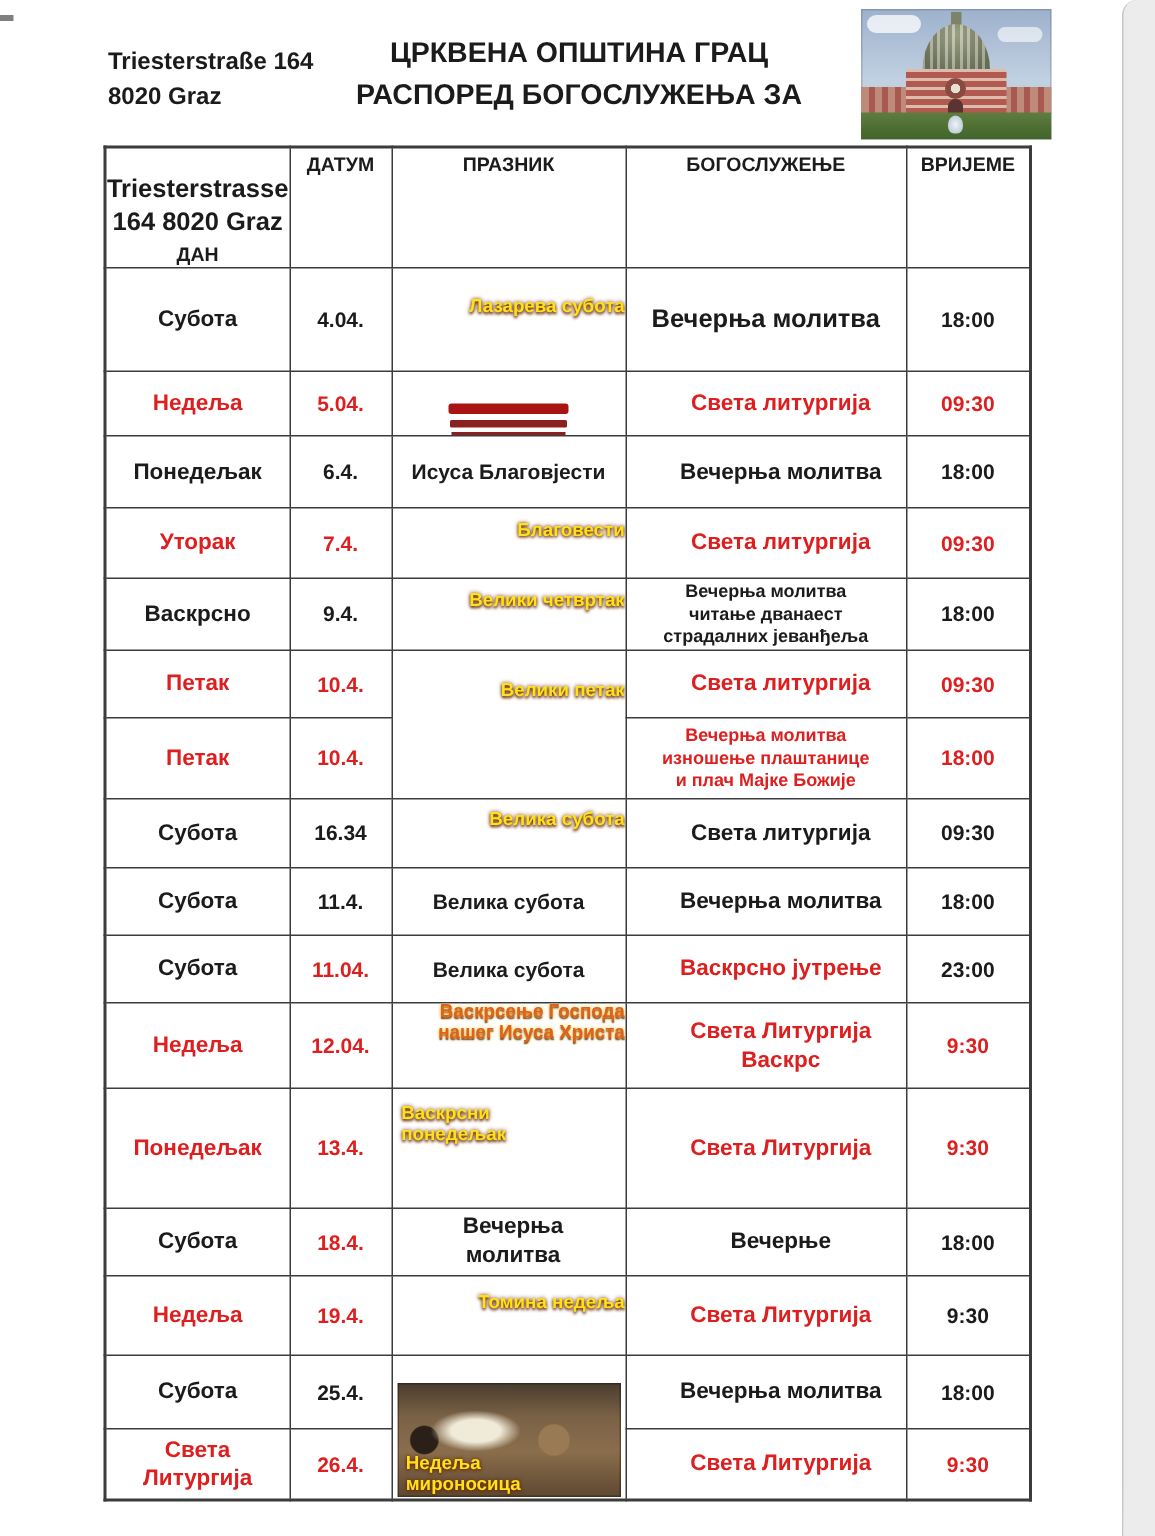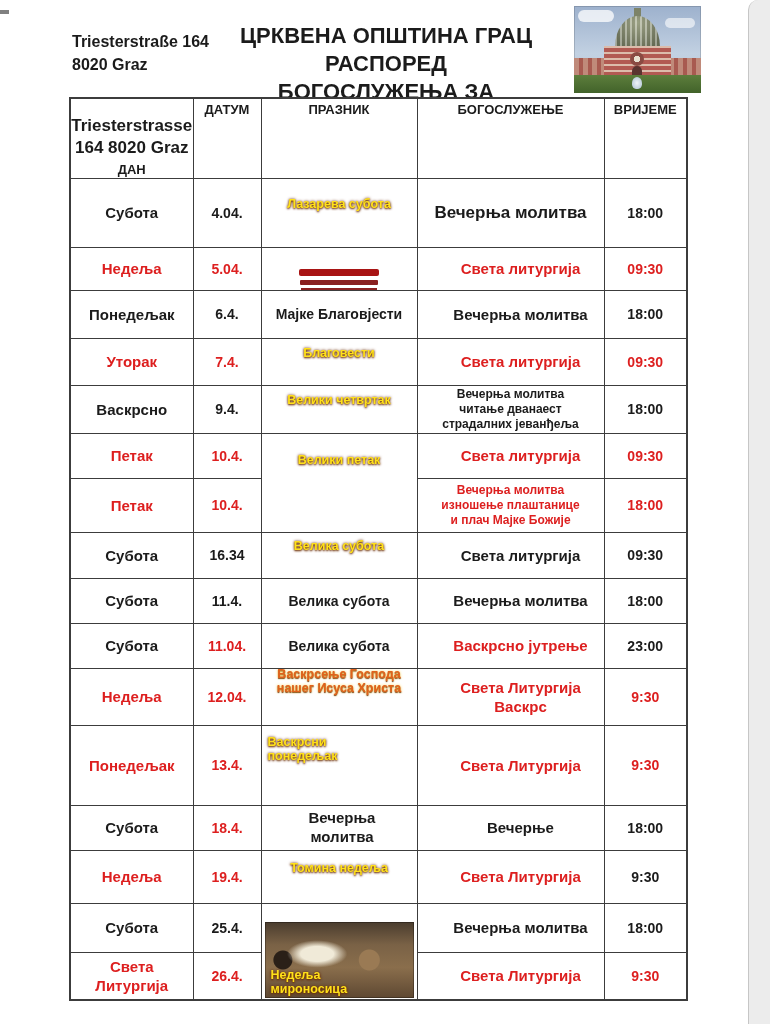--- a/index.html
+++ b/index.html
@@ -9,21 +9,21 @@
 
   
   .page-edge { position:absolute; right:0; top:0; width:22px; height:1024px;
     background:#ececec; border-left:1px solid #c6c6c6; border-top-left-radius:10px; }
   .scan-mark { position:absolute; left:0; top:10px; width:9px; height:4px; background:#4a4a4a; opacity:.7; }
 
   
   .address { position:absolute; left:72px; top:30px; width:180px; text-align:left;
     font-size:16px; line-height:23px; }
   .titles { position:absolute; left:232px; top:22px; width:308px; text-align:center;
-    font-size:22px; line-height:28px; }
+    font-size:19px; line-height:28px; }
   .title-l3 { white-space:pre; }
   
   .church { position:absolute; left:574px; top:6px; width:127px; height:87px; overflow:hidden;
     background:linear-gradient(180deg,#9db1cd 0%,#c2d1e2 55%,#b5c6d6 100%);
     box-shadow:inset 0 0 0 1px rgba(0,0,0,.15); }
   .church .cloud1 { position:absolute; left:4px; top:4px; width:36px; height:12px; border-radius:10px; background:rgba(255,255,255,.75); }
   .church .cloud2 { position:absolute; right:6px; top:12px; width:30px; height:10px; border-radius:10px; background:rgba(255,255,255,.6); }
   .church .dome { position:absolute; left:41px; top:10px; width:45px; height:33px;
     border-radius:50% 50% 6% 6% / 92% 92% 8% 8%;
     background:repeating-linear-gradient(90deg, rgba(255,255,255,.35) 0 2px, rgba(0,0,0,.08) 2px 5px), radial-gradient(circle at 50% 20%,#a7ad8e,#6e745c 80%); }
@@ -62,21 +62,21 @@
   .svc-lg { font-size:17px; }
   .svc-sm { font-size:12px; line-height:15px; padding:0 20px; }
   .two-line { line-height:19px; }
   .red { color:#dd1f1f; }
 
   
   .pic-cell { padding:0; position:relative; }
   .pic { position:relative; width:100%; height:100%; box-shadow:inset 0 0 0 1px rgba(0,0,0,.3); }
   .pic-bottom { position:absolute; left:3px; right:3px; bottom:1px; height:76px; box-shadow:inset 0 0 0 1px rgba(0,0,0,.3); }
   .cap { position:absolute; left:0; right:0; bottom:2px; font-size:12.5px; line-height:14px;
-    color:#ffe11a; text-shadow:0 1px 2px #6b2d00, 0 0 3px #6b2d00; }
+    color:#ffe11a; text-shadow:0 1px 2px #6b2d00, 0 0 3px #6b2d00;text-align:right; }
   .cap-mid { bottom:16px; }
   .cap-left { text-align:left; padding-left:6px; }
   .cap-red { color:#e0611c; text-shadow:0 0 3px #ffd24a, 0 1px 1px #5a2000; }
 
   .i-lazarus { background:
     radial-gradient(circle at 78% 28%, #f5ecd8 0 7px, transparent 8px),
     radial-gradient(circle at 62% 30%, #8a4a5a 0 9px, transparent 10px),
     radial-gradient(circle at 30% 35%, #b06a38 0 12px, transparent 13px),
     radial-gradient(circle at 12% 30%, #c8863a 0 10px, transparent 11px),
     linear-gradient(180deg,#d9b985 0%,#c89a62 45%,#a2603a 75%,#7a4026 100%); }
@@ -208,21 +208,21 @@
       <td class="pic-cell">
         <div class="pic i-palm"></div>
           </td>
       <td class="svc red">Света литургија</td>
       <td class="time red">09:30</td>
     </tr>
 
     <tr style="height:48px">
       <td class="day">Понедељак</td>
       <td class="date">6.4.</td>
-      <td class="feast-txt">Мајке Благовјести</td>
+      <td class="feast-txt">Исуса Благовјести</td>
       <td class="svc">Вечерња молитва</td>
       <td class="time">18:00</td>
     </tr>
 
     <tr style="height:47px">
       <td class="day red">Уторак</td>
       <td class="date red">7.4.</td>
       <td class="pic-cell">
         <div class="pic i-annunciation">
           <div class="cap">Благовести</div>

